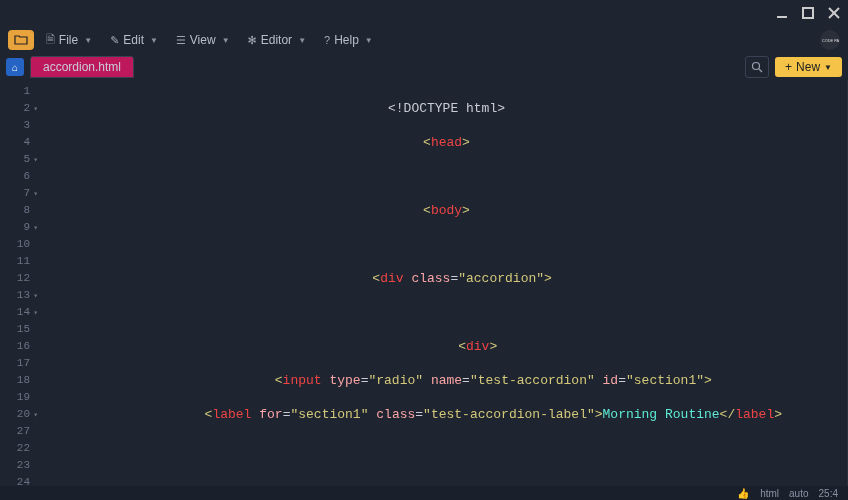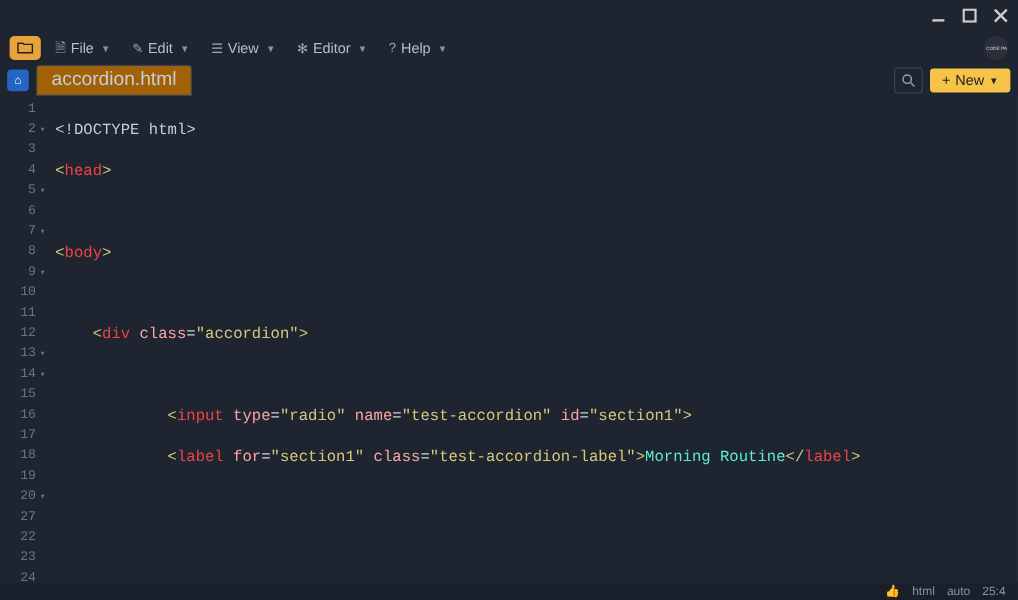--- a/index.html
+++ b/index.html
@@ -57,25 +57,25 @@
   gap: 6px;
 }
 .lang-badge {
   width: 18px; height: 18px;
   background: #2563c4;
   border-radius: 3px;
   display: flex; align-items: center; justify-content: center;
   color: #fff; font-size: 10px; font-weight: bold;
 }
 .tab {
-  background: #a16207;
+  background: #be185d;
   border: 1px solid #3a4152;
   border-radius: 3px 3px 0 0;
   padding: 3px 12px;
-  font-size: 16px;
+  font-size: 12px;
   color: #c8cdd6;
 }
 .search-btn {
   width: 24px; height: 22px;
   border: 1px solid #3a4152;
   border-radius: 3px;
   display: flex; align-items: center; justify-content: center;
   color: #9aa2b0;
 }
 .new-btn {
@@ -111,20 +111,21 @@
   font-size: 8px;
   color: #6a7284;
 }
 .code {
   flex: 1;
   padding: 3px 0 3px 8px;
   background: #1e2430;
   white-space: pre;
   position: relative;
   border-right: 1px solid #2a3140;
+  text-align: center;
 }
 .code-line { height: 17px; }
 .t-doctype { color: #c8cdd6; }
 .t-bracket { color: #d4c97a; }
 .t-tag { color: #ef4444; }
 .t-attr { color: #fca5a5; }
 .t-eq { color: #c8cdd6; }
 .t-str { color: #d4c97a; }
 .t-text { color: #5eead4; }
 .statusbar {
@@ -241,20 +242,21 @@
     <div class="ln">25</div>
   </div>
   <div class="code">
 <div class="code-line"><span class="t-doctype">&lt;!DOCTYPE html&gt;</span></div>
 <div class="code-line"><span class="t-bracket">&lt;</span><span class="t-tag">head</span><span class="t-bracket">&gt;</span></div>
 <div class="code-line"></div>
 <div class="code-line"><span class="t-bracket">&lt;</span><span class="t-tag">body</span><span class="t-bracket">&gt;</span></div>
 <div class="code-line"></div>
 <div class="code-line">    <span class="t-bracket">&lt;</span><span class="t-tag">div</span> <span class="t-attr">class</span><span class="t-eq">=</span><span class="t-str">"accordion"</span><span class="t-bracket">&gt;</span></div>
 <div class="code-line"></div>
+<div class="code-line">        <span class="t-bracket">&lt;</span><span class="t-tag">div</span><span class="t-bracket">&gt;</span></div>
 <div class="code-line">            <span class="t-bracket">&lt;</span><span class="t-tag">input</span> <span class="t-attr">type</span><span class="t-eq">=</span><span class="t-str">"radio"</span> <span class="t-attr">name</span><span class="t-eq">=</span><span class="t-str">"test-accordion"</span> <span class="t-attr">id</span><span class="t-eq">=</span><span class="t-str">"section1"</span><span class="t-bracket">&gt;</span></div>
 <div class="code-line">            <span class="t-bracket">&lt;</span><span class="t-tag">label</span> <span class="t-attr">for</span><span class="t-eq">=</span><span class="t-str">"section1"</span> <span class="t-attr">class</span><span class="t-eq">=</span><span class="t-str">"test-accordion-label"</span><span class="t-bracket">&gt;</span><span class="t-text">Morning Routine</span><span class="t-bracket">&lt;/</span><span class="t-tag">label</span><span class="t-bracket">&gt;</span></div>
 <div class="code-line"></div>
 
 
 
 
 
 
 

